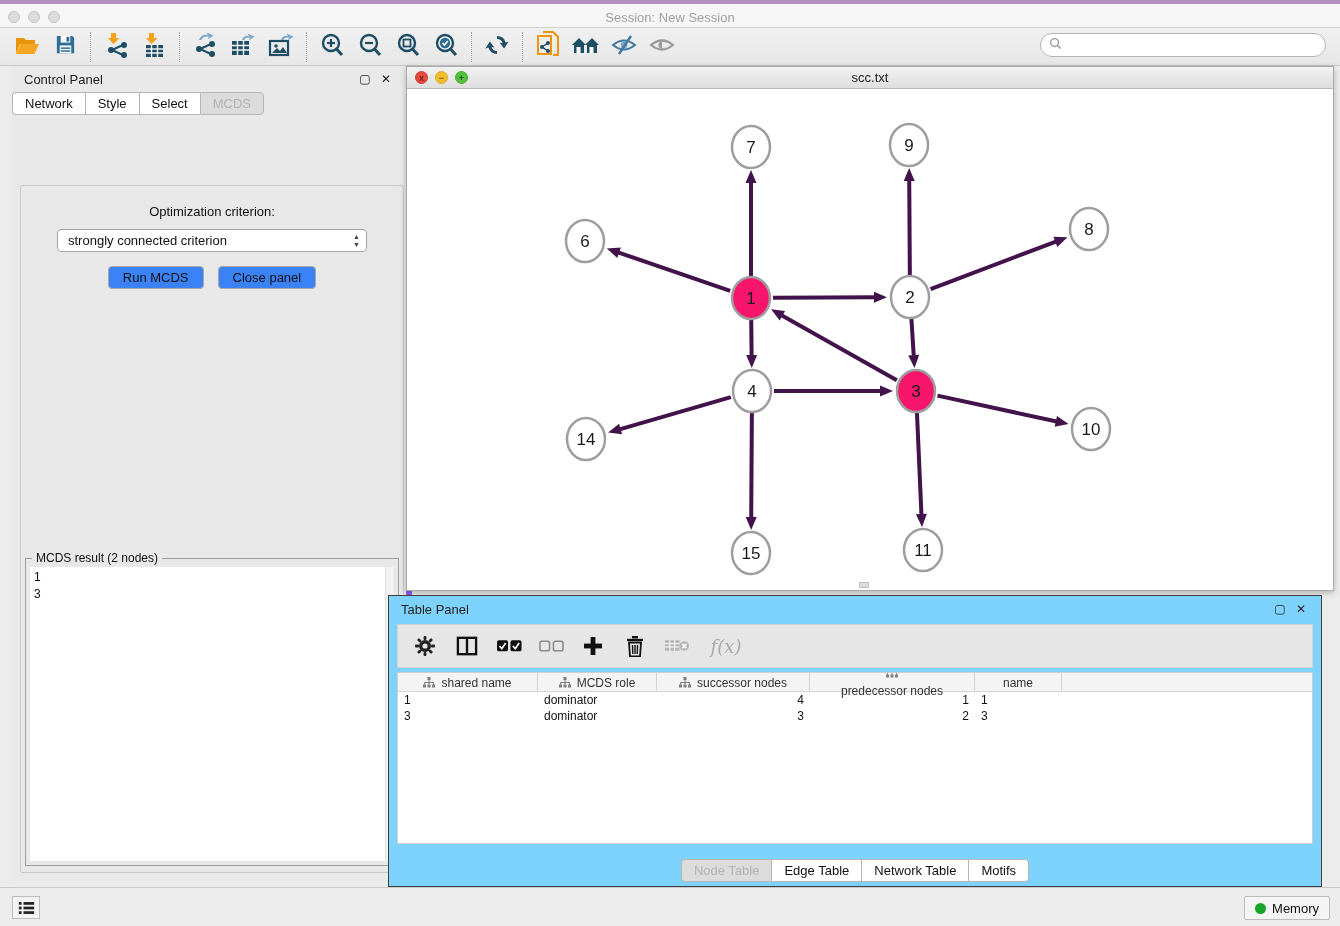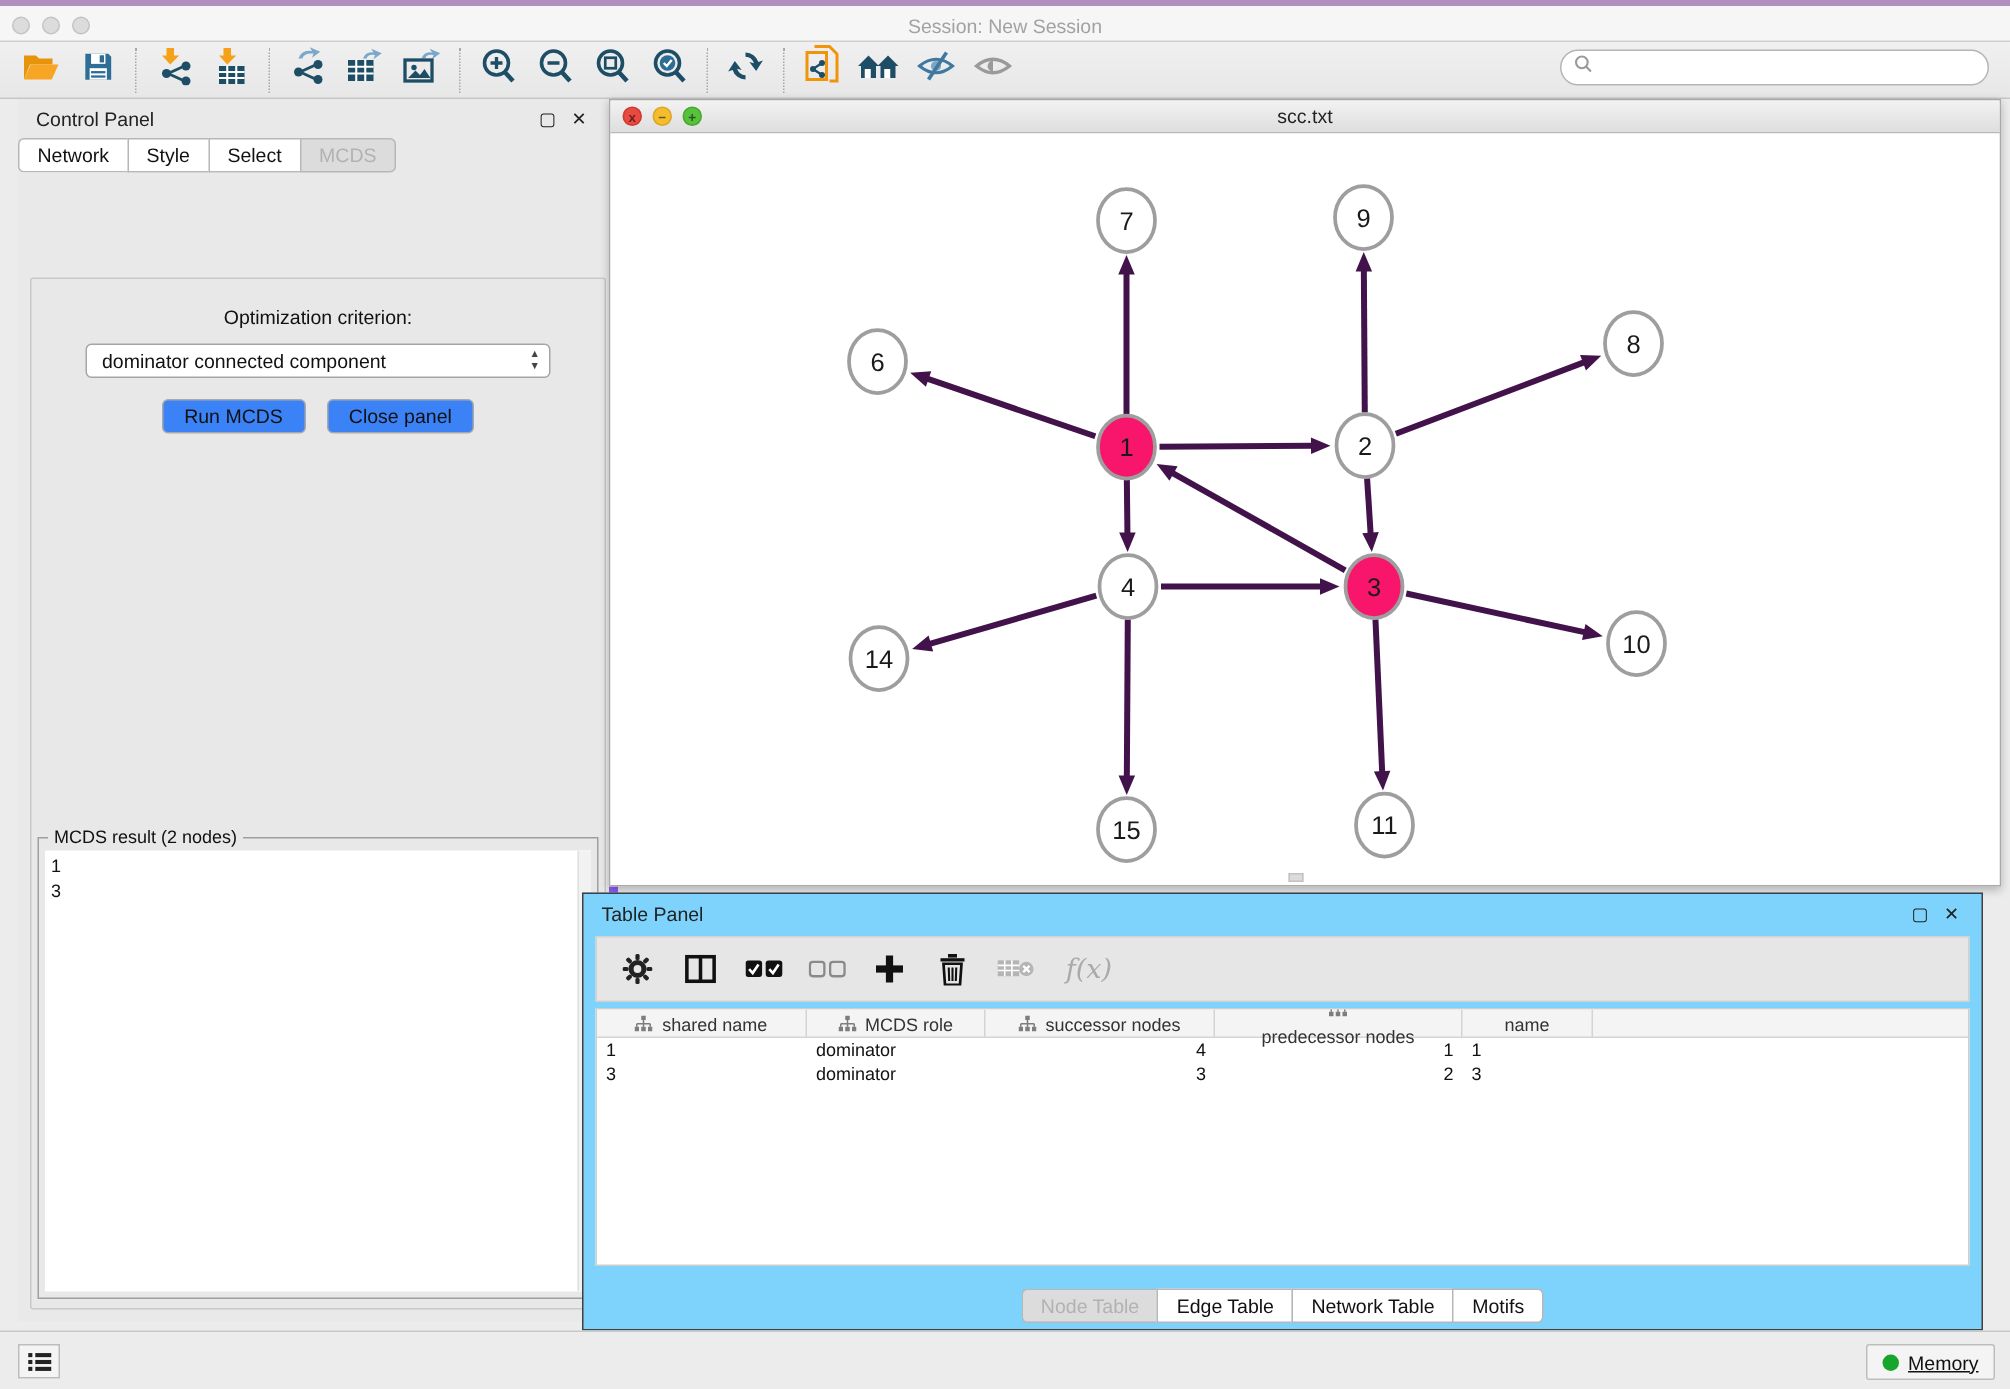--- a/index.html
+++ b/index.html
@@ -95,21 +95,21 @@
   .td.r { text-align:right; }
   .tp-tabs { position:absolute; left:0; bottom:4px; width:100%; display:flex; justify-content:center; }
 
   
   .statusbar { position:absolute; left:0; top:887px; width:1340px; height:39px;
     background:#ececec; border-top:1px solid #c9c9c9; }
   .sb-left { position:absolute; left:12px; top:8px; width:28px; height:23px; background:#f4f4f4;
     border:1px solid #bdbdbd; display:flex; align-items:center; justify-content:center; }
   .sb-mem { position:absolute; right:10px; top:8px; height:24px; background:#f4f4f4;
     border:1px solid #bdbdbd; border-radius:2px; display:flex; align-items:center; gap:6px;
-    padding:0 10px; font-size:13px; color:#111;text-decoration:underline; }
+    padding:0 10px; font-size:13px; color:#111; }
   .mem-dot { width:11px; height:11px; border-radius:50%; background:#17a62b; }
 </style>
 </head>
 <body>
 
 <div class="titlebar">
   <span class="traffic t1"></span>
   <span class="traffic t2"></span>
   <span class="traffic t3"></span>
   <div class="app-title">Session: New Session</div>
@@ -315,21 +315,21 @@
   </div>
   <div class="tabs-row" id="cp-tabs">
       <span class="tab">Network</span>
       <span class="tab">Style</span>
       <span class="tab">Select</span>
       <span class="tab active">MCDS</span>
     </div>
   <div class="cp-content">
     <div class="opt-label">Optimization criterion:</div>
     <div class="combo">
-      <span>dominator connected component</span>
+      <span>strongly connected criterion</span>
       <span class="stepper">▲<br>▼</span>
     </div>
     <div class="btn-row">
       <button class="pbtn">Run MCDS</button>
       <button class="pbtn">Close panel</button>
     </div>
     <div class="result-group">
       <span class="result-title">MCDS result (2 nodes)</span>
       <div class="result-area" id="result-lines">
         <div class="result-scroll"></div>

